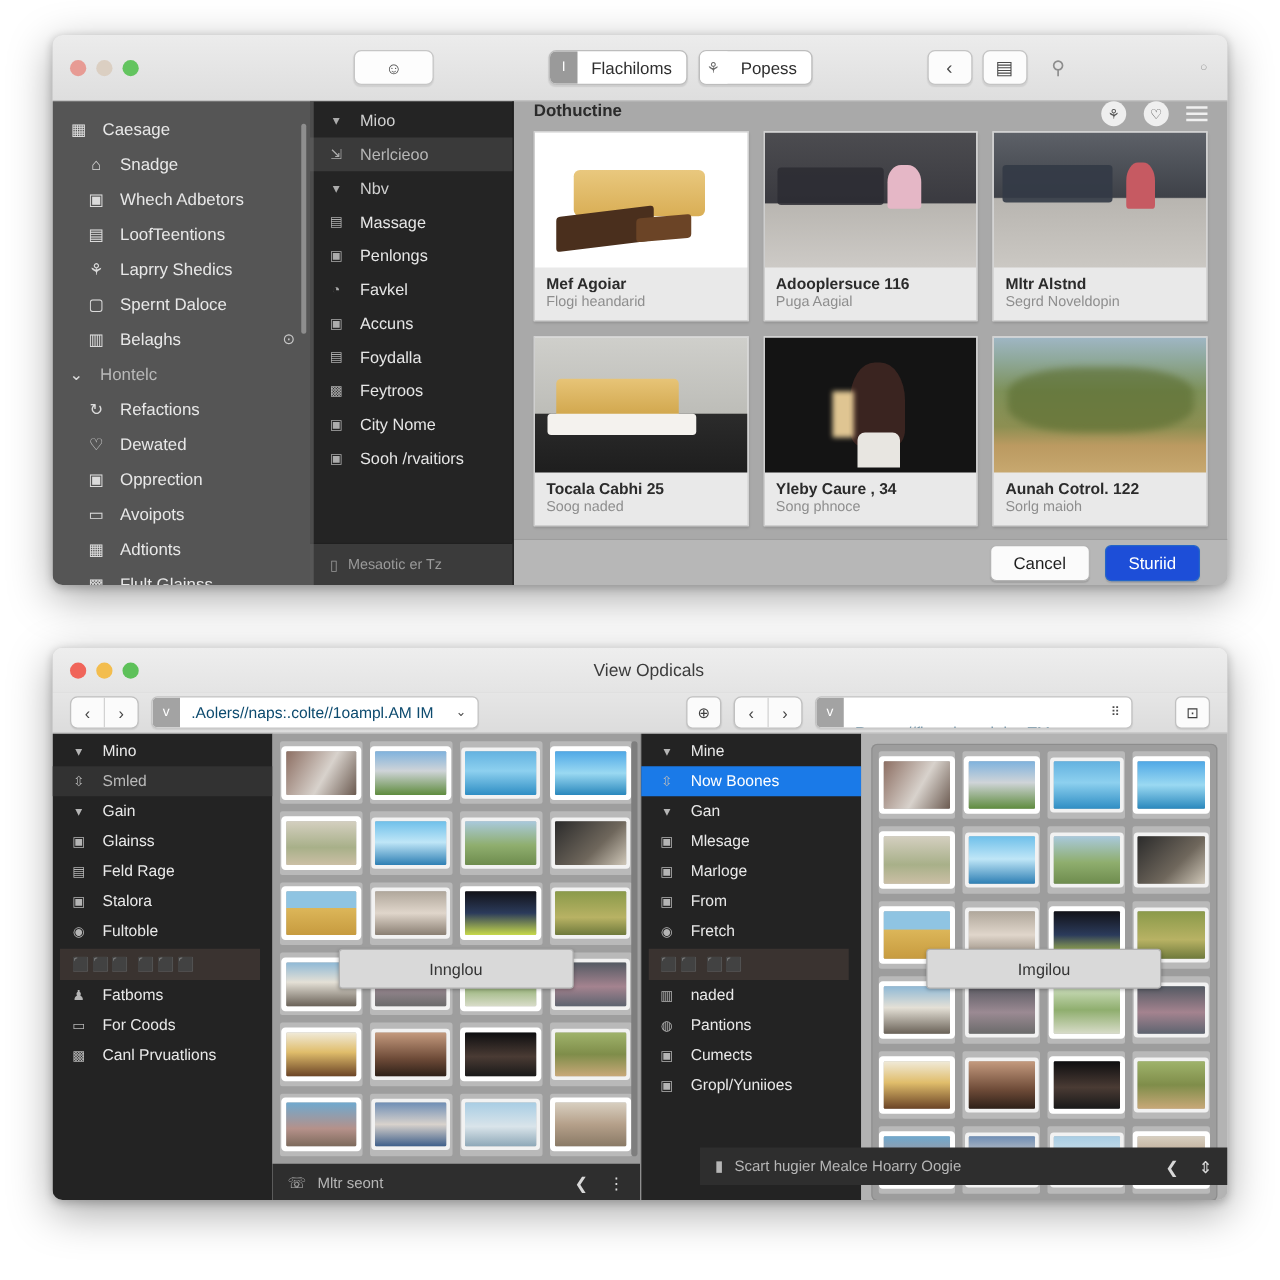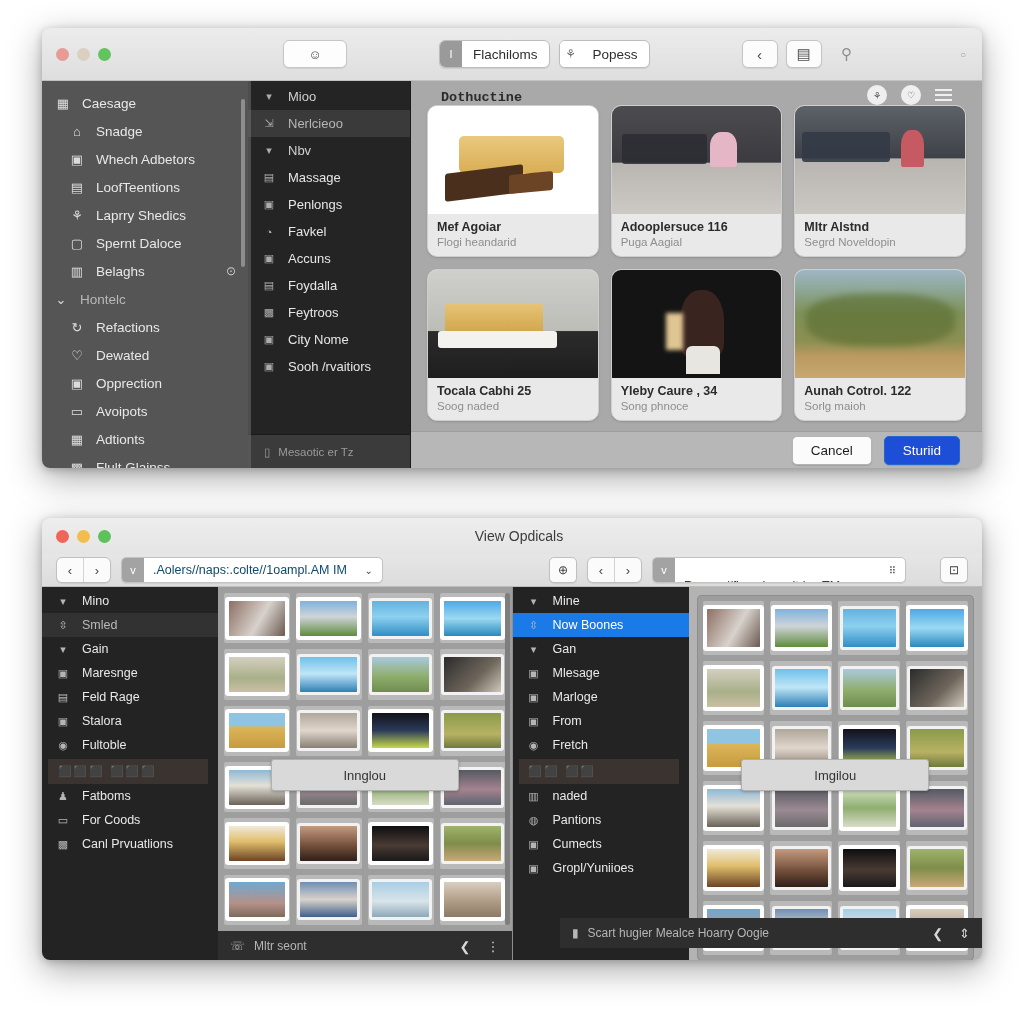--- a/index.html
+++ b/index.html
@@ -68,30 +68,30 @@
   .sb2 .sb-row{height:27px;font-size:13px;}
   .sb2 .sb-row.sel{background:#3a3a3a;color:#b6b6b6;}
   .sb2 .sb-row.group{color:#d0d0d0;}
   .sb2 .gl{color:#b4b4b4;font-size:11px;}
   .sb2-foot{height:34px;background:#3b3b3b;border-top:1px solid #191919;display:flex;
     align-items:center;gap:8px;padding:0 16px;color:#9a9a9a;font-size:11.5px;}
   .sb2-bar{position:absolute;left:0;top:0;bottom:0;width:3px;background:#6f6f6f;opacity:.55;}
 
   
   .w1-content{flex:1;background:#a9a9a9;display:flex;flex-direction:column;}
-  .w1-chead{height:34px;display:flex;align-items:flex-end;padding:0 30px;font-family:Liberation Mono, monospace;}
+  .w1-chead{height:34px;display:flex;align-items:flex-start;padding:0 16px;}
   .w1-chead .t{font-size:13.5px;font-weight:bold;color:#2b2b2b;}
   .w1-chead .acts{margin-left:auto;display:flex;align-items:center;gap:14px;}
   .circ{width:20px;height:20px;border-radius:50%;background:#efefef;display:flex;
     align-items:center;justify-content:center;font-size:11px;color:#555;}
   .hamb{display:flex;flex-direction:column;gap:3px;}
   .hamb i{display:block;width:17px;height:2px;background:#f0f0f0;}
   .grid{flex:1;display:grid;grid-template-columns:repeat(3,1fr);gap:12px;padding:0 16px 10px 16px;
     align-content:start;}
-  .card{background:#e9e9e9;border:1px solid #cfcfcf;border-radius:10px;overflow:hidden;
+  .card{background:#e9e9e9;border:1px solid #cfcfcf;border-radius:0;overflow:hidden;
     display:flex;flex-direction:column;box-shadow:0 1px 2px rgba(0,0,0,.15);}
   .card .thumb{height:108px;background:#cdcdcd;position:relative;overflow:hidden;}
   .card .meta{padding:6px 9px 8px 9px;}
   .card .m1{font-size:12.5px;font-weight:bold;color:#2b2b2b;white-space:nowrap;overflow:hidden;}
   .card .m2{font-size:11.5px;color:#8e8e8e;margin-top:2px;white-space:nowrap;overflow:hidden;}
   .w1-foot{height:52px;background:#b7b7b7;border-top:1px solid #9d9d9d;display:flex;
     align-items:center;justify-content:flex-end;gap:12px;padding-right:22px;}
   .btn{height:27px;border-radius:5px;font-size:13.5px;display:flex;align-items:center;
     justify-content:center;padding:0 18px;border:1px solid #b4b4b4;background:#fbfbfb;color:#1d1d1d;
     box-shadow:0 1px 1px rgba(0,0,0,.12);}
@@ -456,21 +456,21 @@
             <div class="sb-row sel-grey">
               <span class="gl">⇳</span>
               <span>Smled</span>
             </div>
             <div class="sb-row">
               <span class="gl">▾</span>
               <span>Gain</span>
             </div>
             <div class="sb-row">
               <span class="gl">▣</span>
-              <span>Maresnge</span>
+              <span>Glainss</span>
             </div>
             <div class="sb-row">
               <span class="gl">▤</span>
               <span>Feld Rage</span>
             </div>
             <div class="sb-row">
               <span class="gl">▣</span>
               <span>Stalora</span>
             </div>
             <div class="sb-row">

